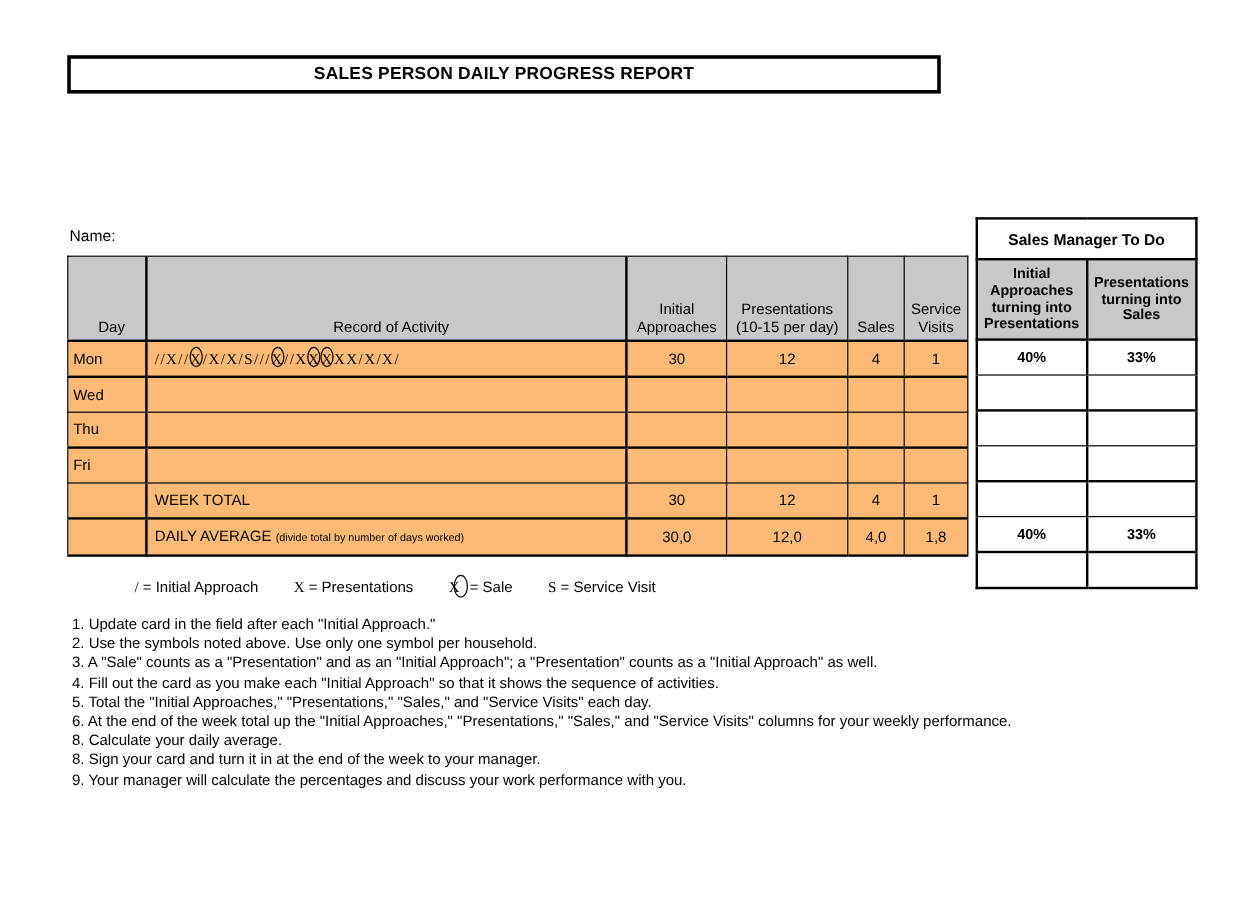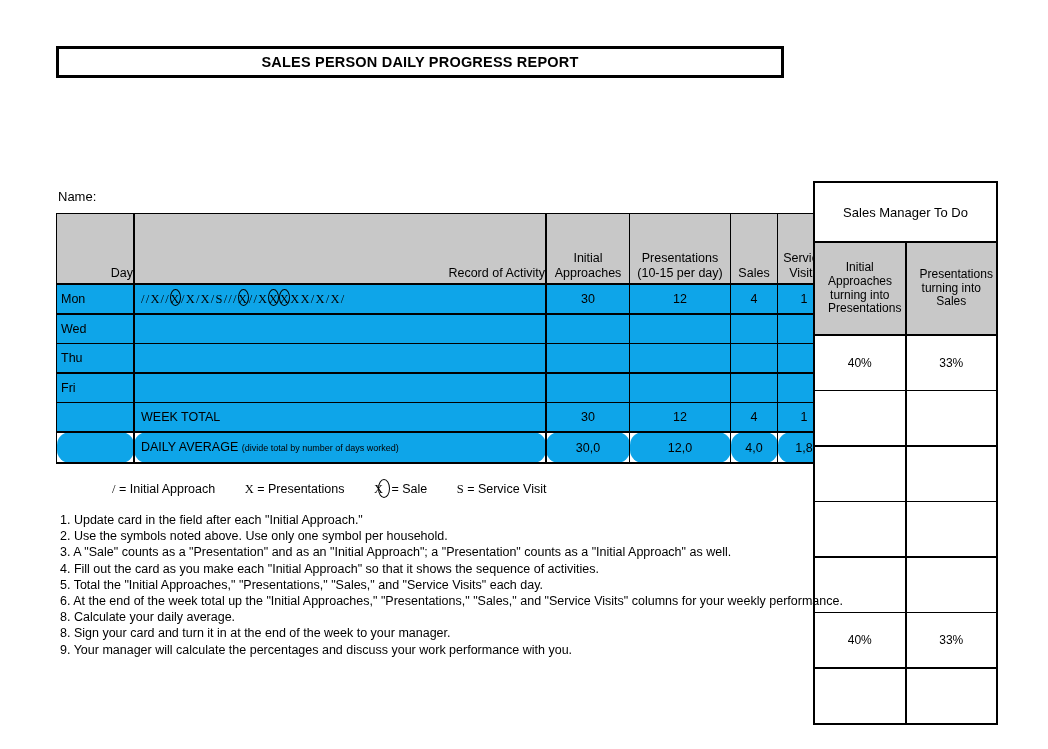--- a/index.html
+++ b/index.html
@@ -64,43 +64,43 @@
     top: 213px;
     width: 728px;
     border-collapse: collapse;
     table-layout: fixed;
     font-size: 12.5px;
   }
   #main-table td, #main-table th {
     border: 1px solid #000;
     padding: 0;
     vertical-align: bottom;
-    background: #0ea5e9;
+    background: #fdba74;
     font-weight: normal;
   }
   #main-table .c-day      { width: 56px; }
   #main-table .c-record   { width: 390px; }
   #main-table .c-initial  { width: 82px; }
   #main-table .c-present  { width: 100px; }
   #main-table .c-sales    { width: 46px; }
   #main-table .c-service  { width: 52px; }
 
   
   #main-table thead td {
     background: #c8c8c8;
     height: 66px;
     text-align: center;
     vertical-align: bottom;
     line-height: 1.15;
     padding-bottom: 3px;
     border-bottom: 2px solid #000;
   }
   #main-table thead td.h-left {
-    text-align: right;
-    padding-left: 20px;
+    text-align: center;
+    padding-left: 8px;
   }
   #main-table thead td.c-day,
   #main-table thead td.c-record {
     border-right: 2px solid #000;
   }
 
   
   #main-table tbody td {
     height: 28px;
     line-height: 28px;
@@ -111,21 +111,21 @@
   }
   #main-table tbody td.c-record {
     padding-left: 6px;
     border-right: 2px solid #000;
     white-space: nowrap;
   }
   #main-table tbody td.num {
     text-align: center;
   }
   #main-table tbody tr.thick-top td { border-top: 2px solid #000; }
-  #main-table tbody tr.thick-bot td { border-bottom: 2px solid #000; border-radius: 13px; }
+  #main-table tbody tr.thick-bot td { border-bottom: 2px solid #000; }
 
   #main-table td.c-sales, #main-table td.c-service { }
 
   .daily-avg-note {
     font-size: 9px;
   }
   .totals-label {
     font-size: 12.5px;
   }
 
@@ -158,24 +158,25 @@
     position: absolute;
     left: 813px;
     top: 181px;
     width: 185px;
     border-collapse: collapse;
     table-layout: fixed;
     font-size: 12px;
   }
   #manager-table td {
     border: 1px solid #000;
-    padding: 13px;
+    padding: 0;
     background: #fff;
     text-align: center;
     vertical-align: middle;
+    font-weight: bold;
   }
   #manager-table .mt-title {
     height: 32px;
     border: 2px solid #000;
     font-size: 13px;
   }
   #manager-table .mt-head {
     background: #c8c8c8;
     height: 65px;
     line-height: 1.15;

